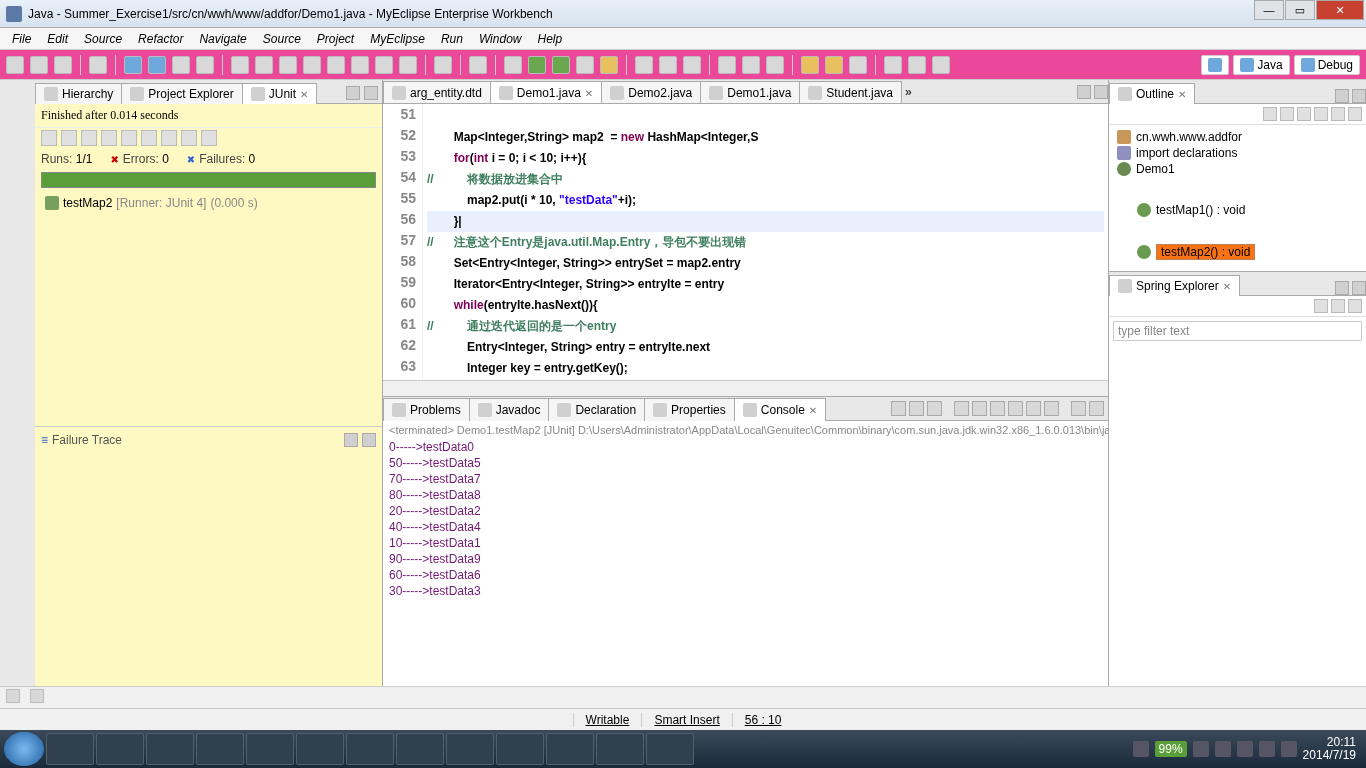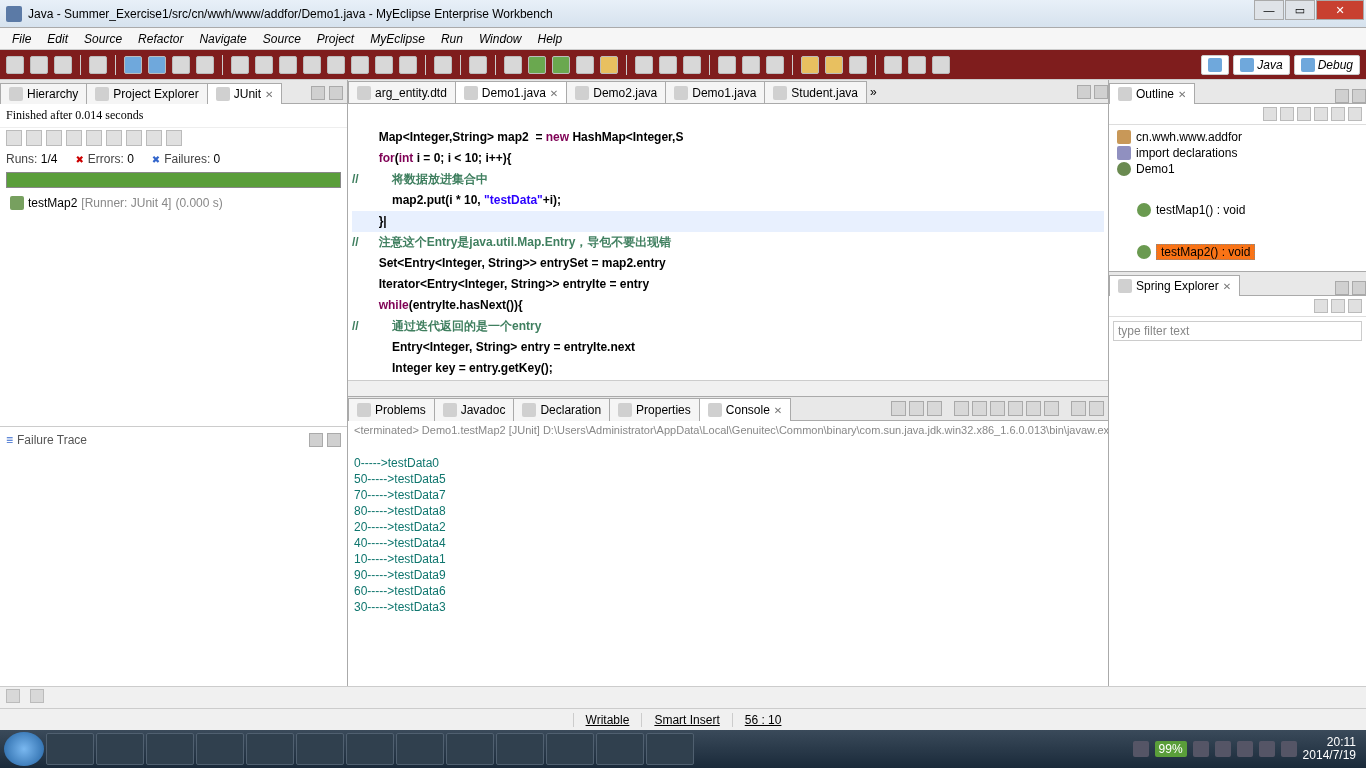--- a/index.html
+++ b/index.html
@@ -5,29 +5,29 @@
 * { margin:0; padding:0; box-sizing:border-box; font-family:"Segoe UI","Microsoft YaHei",Tahoma,sans-serif; font-size:12px; }
 body { background:#f0f0f0; width:1366px; height:768px; overflow:hidden; display:flex; flex-direction:column; }
 .titlebar { height:28px; background:linear-gradient(#e8f0f8,#d6e2ee); display:flex; align-items:center; padding:0 6px; border-bottom:1px solid #aaa; position:relative;}
 .titlebar .icon { width:16px; height:16px; margin-right:6px; background:#5b7aa6; border-radius:2px;}
 .titlebar .title { flex:1; }
 .winbtns { position:absolute; right:2px; top:0; display:flex; }
 .winbtn { width:30px; height:20px; margin-left:1px; display:flex; align-items:center; justify-content:center; font-size:11px; background:#dfe3e8; border:1px solid #aaa;}
 .winbtn.close { background:#c84030; color:#fff; width:48px;}
 .menubar { height:22px; background:#f6f6f6; display:flex; align-items:center; padding:0 4px; border-bottom:1px solid #ccc;}
 .menubar span { padding:2px 8px; cursor:default;font-style:italic; }
-.toolbar { height:30px; background:#7f1d1d; display:flex; align-items:center; padding:0 6px; border-bottom:1px solid #ccc; gap:6px; overflow:hidden;font-style:italic;}
+.toolbar { height:30px; background:#ec4899; display:flex; align-items:center; padding:0 6px; border-bottom:1px solid #ccc; gap:6px; overflow:hidden;}
 .toolbar .tb { width:18px; height:18px; background:#d8d8d8; border:1px solid #bbb; border-radius:2px; flex:none;}
 .toolbar .sep { width:1px; height:20px; background:#ccc; margin:0 2px;}
 .toolbar .grn { background:#6aa84f;} .toolbar .blu{background:#6fa8dc;} .toolbar .yel{background:#e8c060;}
 .persp { margin-left:auto; display:flex; gap:4px; align-items:center; }
 .persp .pbtn{display:flex;align-items:center;gap:3px;padding:2px 6px;border:1px solid #ccc;background:#fff;border-radius:2px;}
 .persp .pbtn .ic{width:14px;height:14px;background:#6fa8dc;border-radius:2px;}
 .workspace { flex:1; display:flex; background:#e8e8e8; overflow:hidden;}
-.left { width:348px; display:flex; flex-direction:column; border-right:1px solid #aaa; background:#ffffff;}
+.left { width:348px; display:flex; flex-direction:column; border-right:1px solid #aaa; background:#fef9c3;margin-left:35px;}
 .tabs { height:24px; display:flex; align-items:flex-end; background:#e8e8e8; border-bottom:1px solid #aaa; }
 .tab { padding:3px 8px; border:1px solid #aaa; border-bottom:none; background:#f5f5f5; margin-right:-1px; display:flex; align-items:center; gap:4px; position:relative; top:1px;}
 .tab.active { background:#fff; }
 .tab .ic{width:14px;height:14px;background:#d0d0d0;border-radius:2px;}
 .tab .x{font-size:10px;color:#777;}
 .viewtoolbar { height:20px; display:flex; justify-content:flex-end; align-items:center; gap:4px; padding:0 4px; border-bottom:1px solid #ddd;}
 .viewtoolbar .vb{width:14px;height:14px;background:#d0d0d0;border:1px solid #aaa;}
 .finished { padding:4px 6px; border-bottom:1px solid #eee;font-family:Liberation Serif, serif;}
 .junit-icons { display:flex; gap:4px; padding:2px 6px; }
 .junit-icons .ji{width:16px;height:16px;background:#e0e0e0;border:1px solid #bbb;}
@@ -55,21 +55,21 @@
 .code .kw{color:#7f0055;font-weight:bold;}
 .code .cm{color:#3f7f5f;}
 .code .str{color:#2a00ff;}
 .code .hl{background:#e8f0fe;}
 .hscroll { height:16px; background:#f0f0f0; border-top:1px solid #ccc;}
 .bottom { height:290px; display:flex; flex-direction:column; border-top:1px solid #aaa; background:#fff;}
 .btabs { height:24px; display:flex; background:#e8e8e8; border-bottom:1px solid #aaa;}
 .bcontrols{margin-left:auto;display:flex;align-items:center;gap:3px;padding-right:4px;}
 .bcontrols .vb{width:15px;height:15px;background:#d8d8d8;border:1px solid #aaa;}
 .term { padding:2px 6px; color:#888; font-size:11px; white-space:nowrap; overflow:hidden;}
-.console { flex:1; padding:0 6px; font-family:Consolas,"Courier New",monospace; font-size:12px; color:#0f766e; overflow:auto;margin-top:16px;}
+.console { flex:1; padding:0 6px; font-family:Consolas,"Courier New",monospace; font-size:12px; color:#701a75; overflow:auto;}
 .console div{height:16px;}
 .right { width:258px; display:flex; flex-direction:column; border-left:1px solid #aaa; background:#fff;}
 .outline-tools{display:flex;justify-content:flex-end;gap:3px;padding:3px 4px;border-bottom:1px solid #ddd;}
 .outline-tools .vb{width:14px;height:14px;background:#e0e0e0;border:1px solid #bbb;}
 .outline-tree{padding:4px 8px;}
 .out-item{display:flex;align-items:center;gap:5px;padding:1px 0;}
 .out-item .ic{width:14px;height:14px;border-radius:7px;}
 .out-item .pkg{background:#c89858;border-radius:2px;}
 .out-item .imp{background:#9090c0;border-radius:2px;}
 .out-item .cls{background:#6a8a50;}
@@ -207,21 +207,21 @@
       <div class="ji"></div>
       <div class="ji"></div>
       <div class="ji"></div>
       <div class="ji"></div>
       <div class="ji"></div>
       <div class="ji"></div>
       <div class="ji"></div>
       <div class="ji"></div>
     </div>
     <div class="junit-stats">
-      <div><span class="lab">Runs:</span> <span>1/4</span></div>
+      <div><span class="lab">Runs:</span> <span>1/1</span></div>
       <div><span class="lab err">Errors:</span> <span>0</span></div>
       <div><span class="lab fail">Failures:</span> <span>0</span></div>
     </div>
     <div class="progress"></div>
     <div class="tree">
       <div class="tree-item">
         <div class="ic"></div>
         <span>testMap2</span>
         <span class="runner">[Runner: JUnit 4]</span>
         <span class="time">(0.000 s)</span>
@@ -264,20 +264,35 @@
       <div class="ed-controls">
           <span>»</span>
         </div>
       <div style="flex:1"></div>
       <div class="ed-controls">
         <div class="vb"></div>
         <div class="vb"></div>
       </div>
     </div>
     <div class="editor">
+      <div class="gutter" id="gutter">
+          <div>51</div>
+          <div>52</div>
+          <div>53</div>
+          <div>54</div>
+          <div>55</div>
+          <div>56</div>
+          <div>57</div>
+          <div>58</div>
+          <div>59</div>
+          <div>60</div>
+          <div>61</div>
+          <div>62</div>
+          <div>63</div>
+        </div>
       <div class="code" id="code"><div></div><div>        Map&lt;Integer,String&gt; map2  = <span class="kw">new</span> HashMap&lt;Integer,S</div><div>        <span class="kw">for</span>(<span class="kw">int</span> i = 0; i &lt; 10; i++){</div><div><span class="cm">//          将数据放进集合中</span></div><div>            map2.put(i * 10, <span class="str">"testData"</span>+i);</div><div class="hl">        }|</div><div><span class="cm">//      注意这个Entry是java.util.Map.Entry，导包不要出现错</span></div><div>        Set&lt;Entry&lt;Integer, String&gt;&gt; entrySet = map2.entry</div><div>        Iterator&lt;Entry&lt;Integer, String&gt;&gt; entryIte = entry</div><div>        <span class="kw">while</span>(entryIte.hasNext()){</div><div><span class="cm">//          通过迭代返回的是一个entry</span></div><div>            Entry&lt;Integer, String&gt; entry = entryIte.next</div><div>            Integer key = entry.getKey();</div></div>
     </div>
     <div class="hscroll"></div>
 
     <div class="bottom">
       <div class="btabs">
         <div class="tab">
             <div class="ic"></div>
             <span>Problems</span>
           </div>

